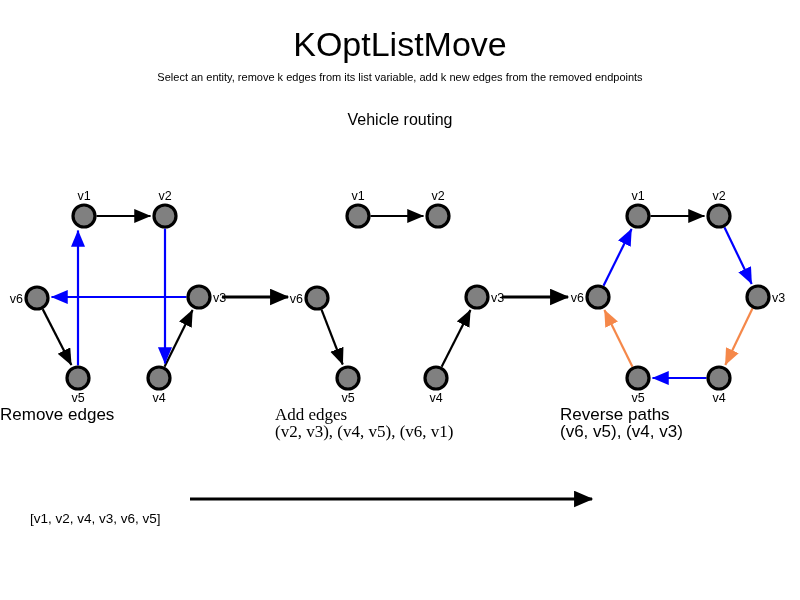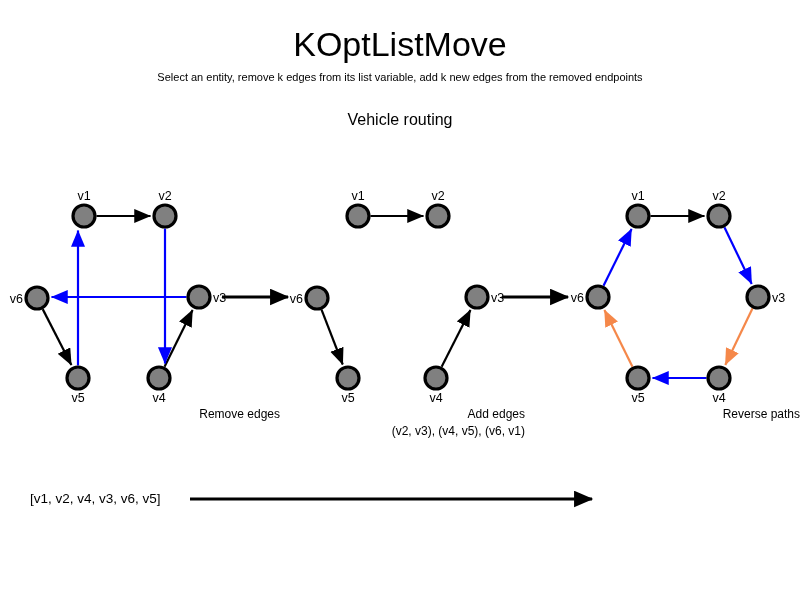--- a/index.html
+++ b/index.html
@@ -75,33 +75,33 @@
   .edge-black { stroke: #000000; }
   .edge-blue  { stroke: #0000ff; }
   .edge-orange{ stroke: #f5884a; }
   .flow-arrow {
     fill: none;
     stroke: #000000;
     stroke-width: 3.2;
   }
   .caption {
     position: absolute;
-    text-align: right;
-    font-size: 12px;
+    text-align: left;
+    font-size: 17px;
     line-height: 17px;
   }
   .caption .cap-title { display: block; }
   .caption .cap-sub { display: block; }
   .list-text {
     position: absolute;
     font-size: 13.5px;
     line-height: 18px;
     white-space: nowrap;
   }
-  .list-left  { left: 30px;  top: 490px; }
+  .list-left  { left: 30px;  top: 510px; }
   .list-right { left: 596px; top: 490px; }
 </style>
 </head>
 <body>
 
 <div id="root">
 
   <div class="title">KOptListMove</div>
   <div class="subtitle">Select an entity, remove k edges from its list variable, add k new edges from the removed endpoints</div>
   <div class="section-label">Vehicle routing</div>
@@ -246,24 +246,25 @@
           <circle cx="598" cy="297" r="11" class="node-circle"></circle>
           <text x="584" y="301.5" class="node-label" text-anchor="end">v6</text>
         </g>
       </g>
   </svg>
 
   <div class="caption" style="left:0px; top:406px; width:280px;">
     <span class="cap-title">Remove edges</span>
   </div>
 
-  <div class="caption" style="left:275px; top:406px; width:250px;">
+  <div class="caption" style="left:275px; top:406px; width:250px;font-family:Liberation Serif, serif;">
     <span class="cap-title">Add edges</span>
     <span class="cap-sub">(v2, v3), (v4, v5), (v6, v1)</span>
   </div>
 
   <div class="caption" style="left:560px; top:406px; width:240px;">
     <span class="cap-title">Reverse paths</span>
+    <span class="cap-sub">(v6, v5), (v4, v3)</span>
   </div>
 
   <div class="list-text list-left">[v1, v2, v4, v3, v6, v5]</div>
 
 </div>
 
 </body></html>

